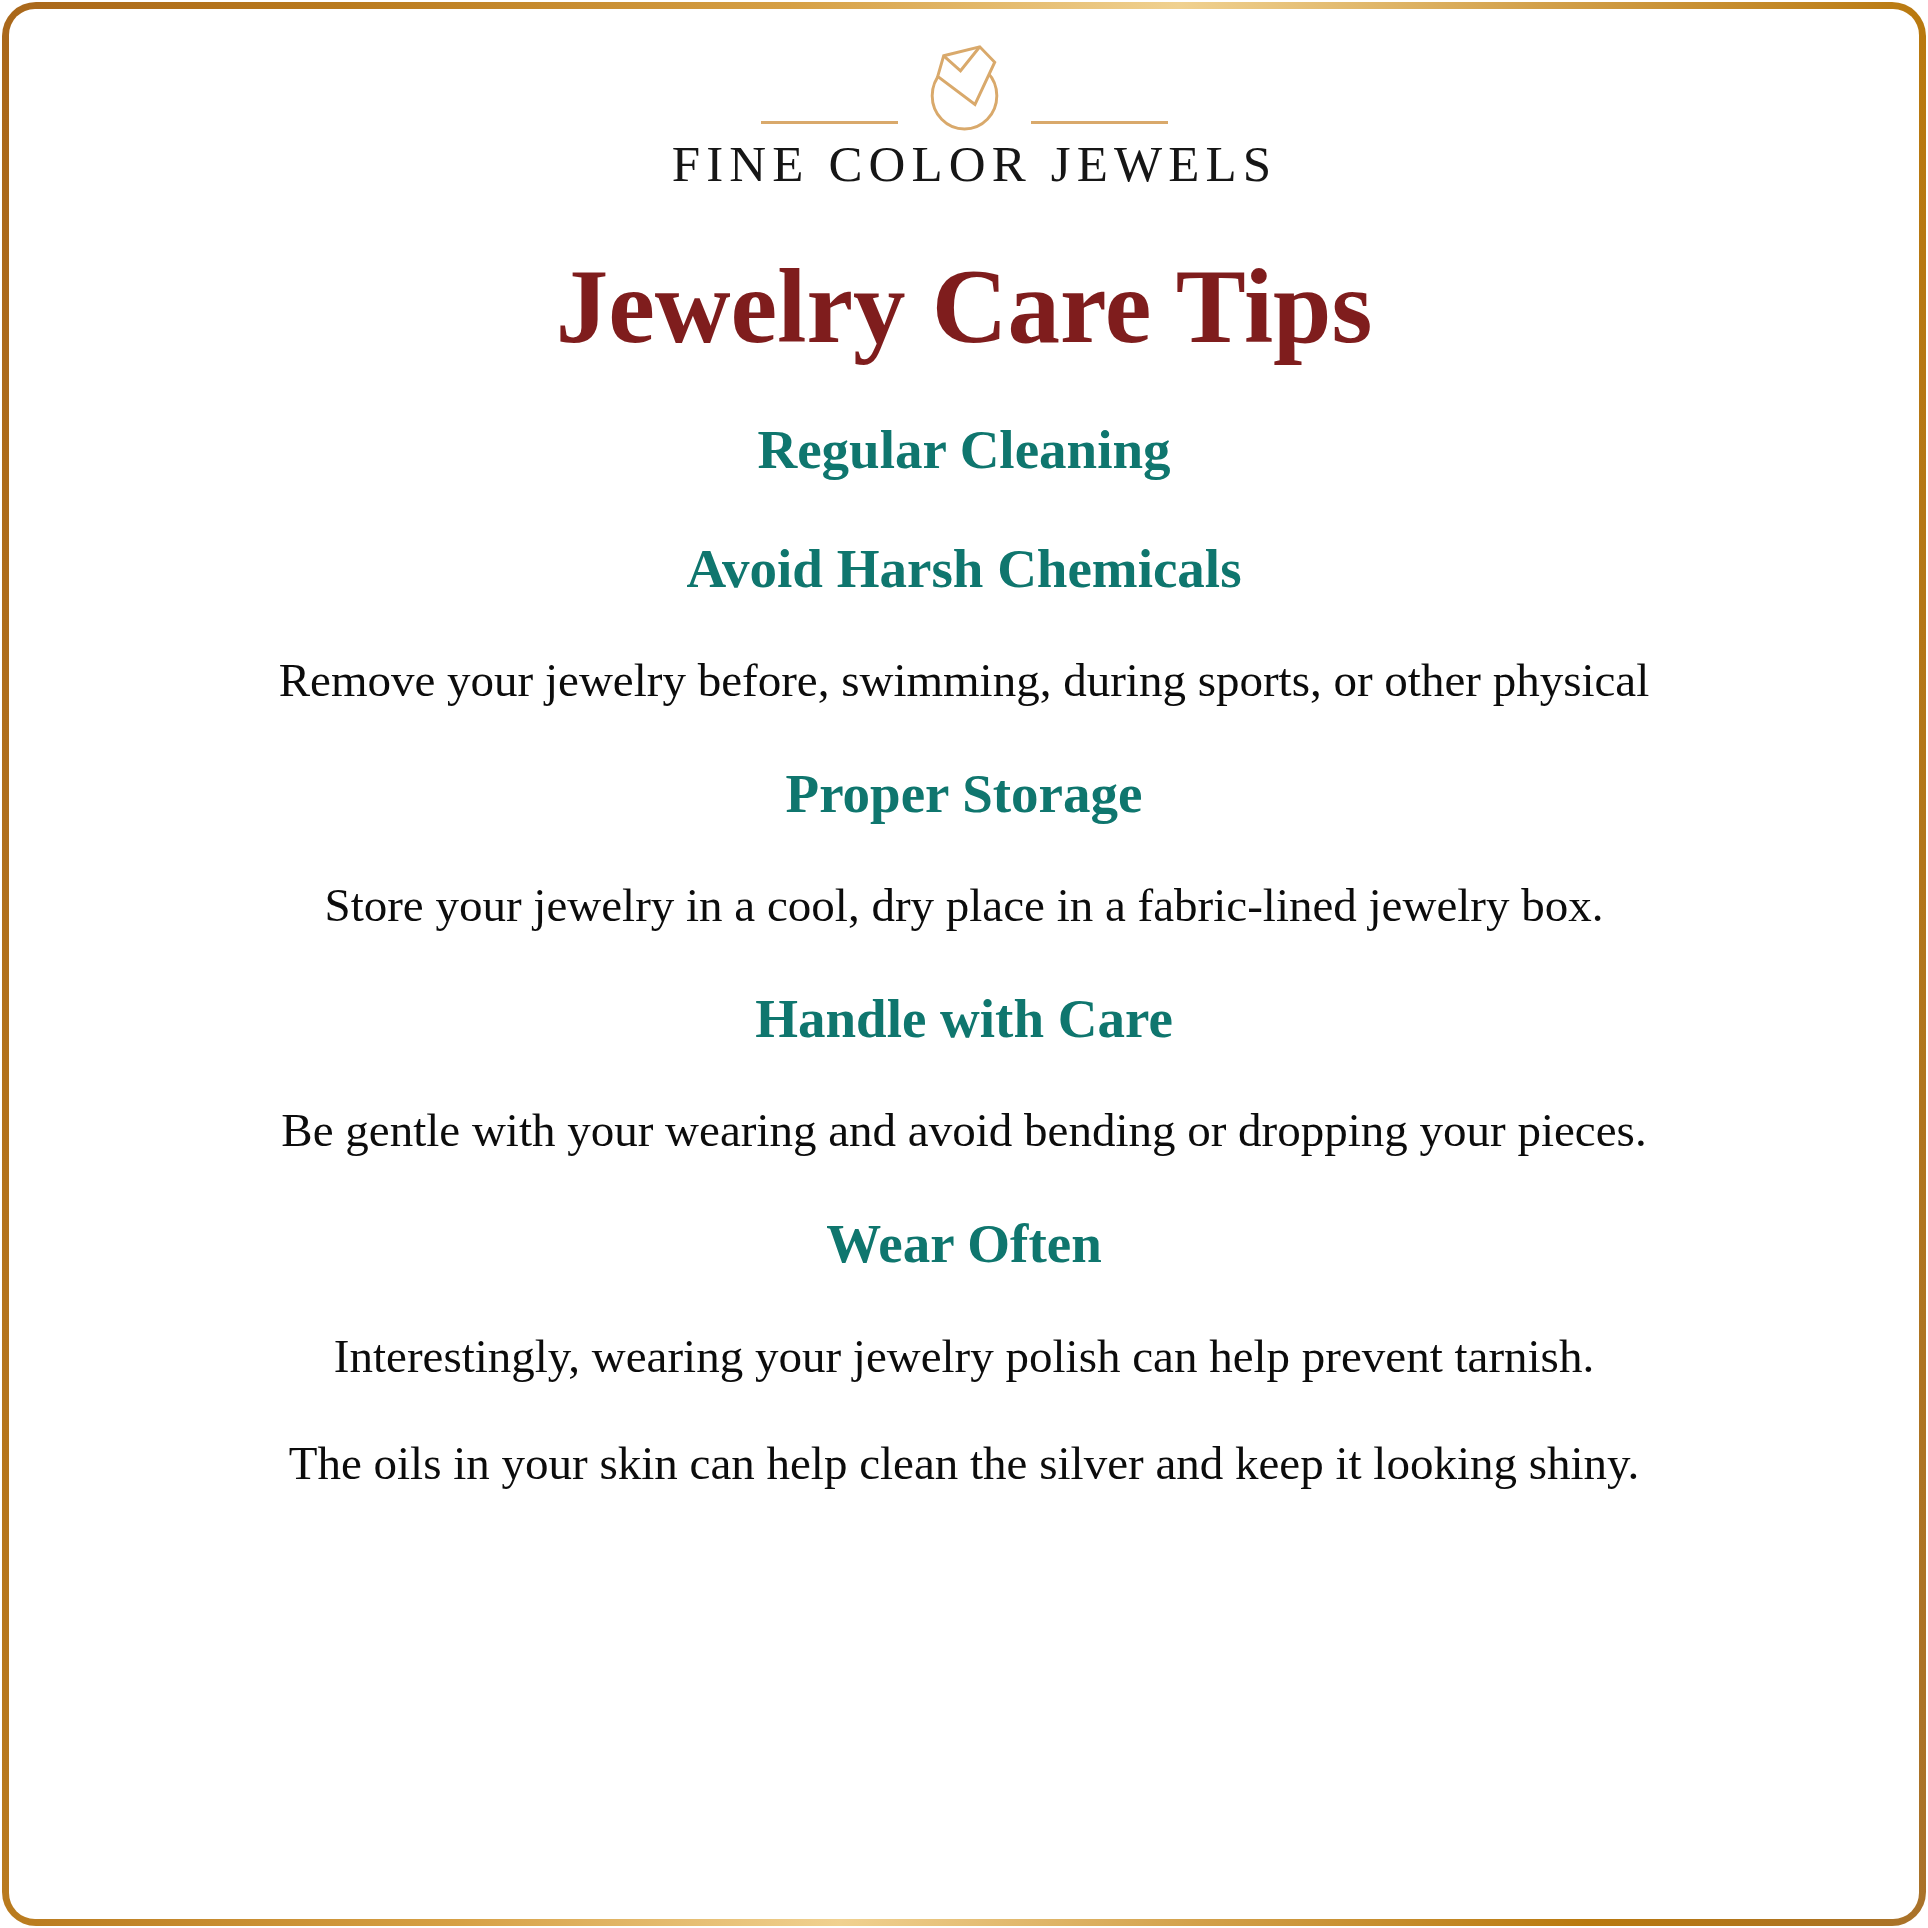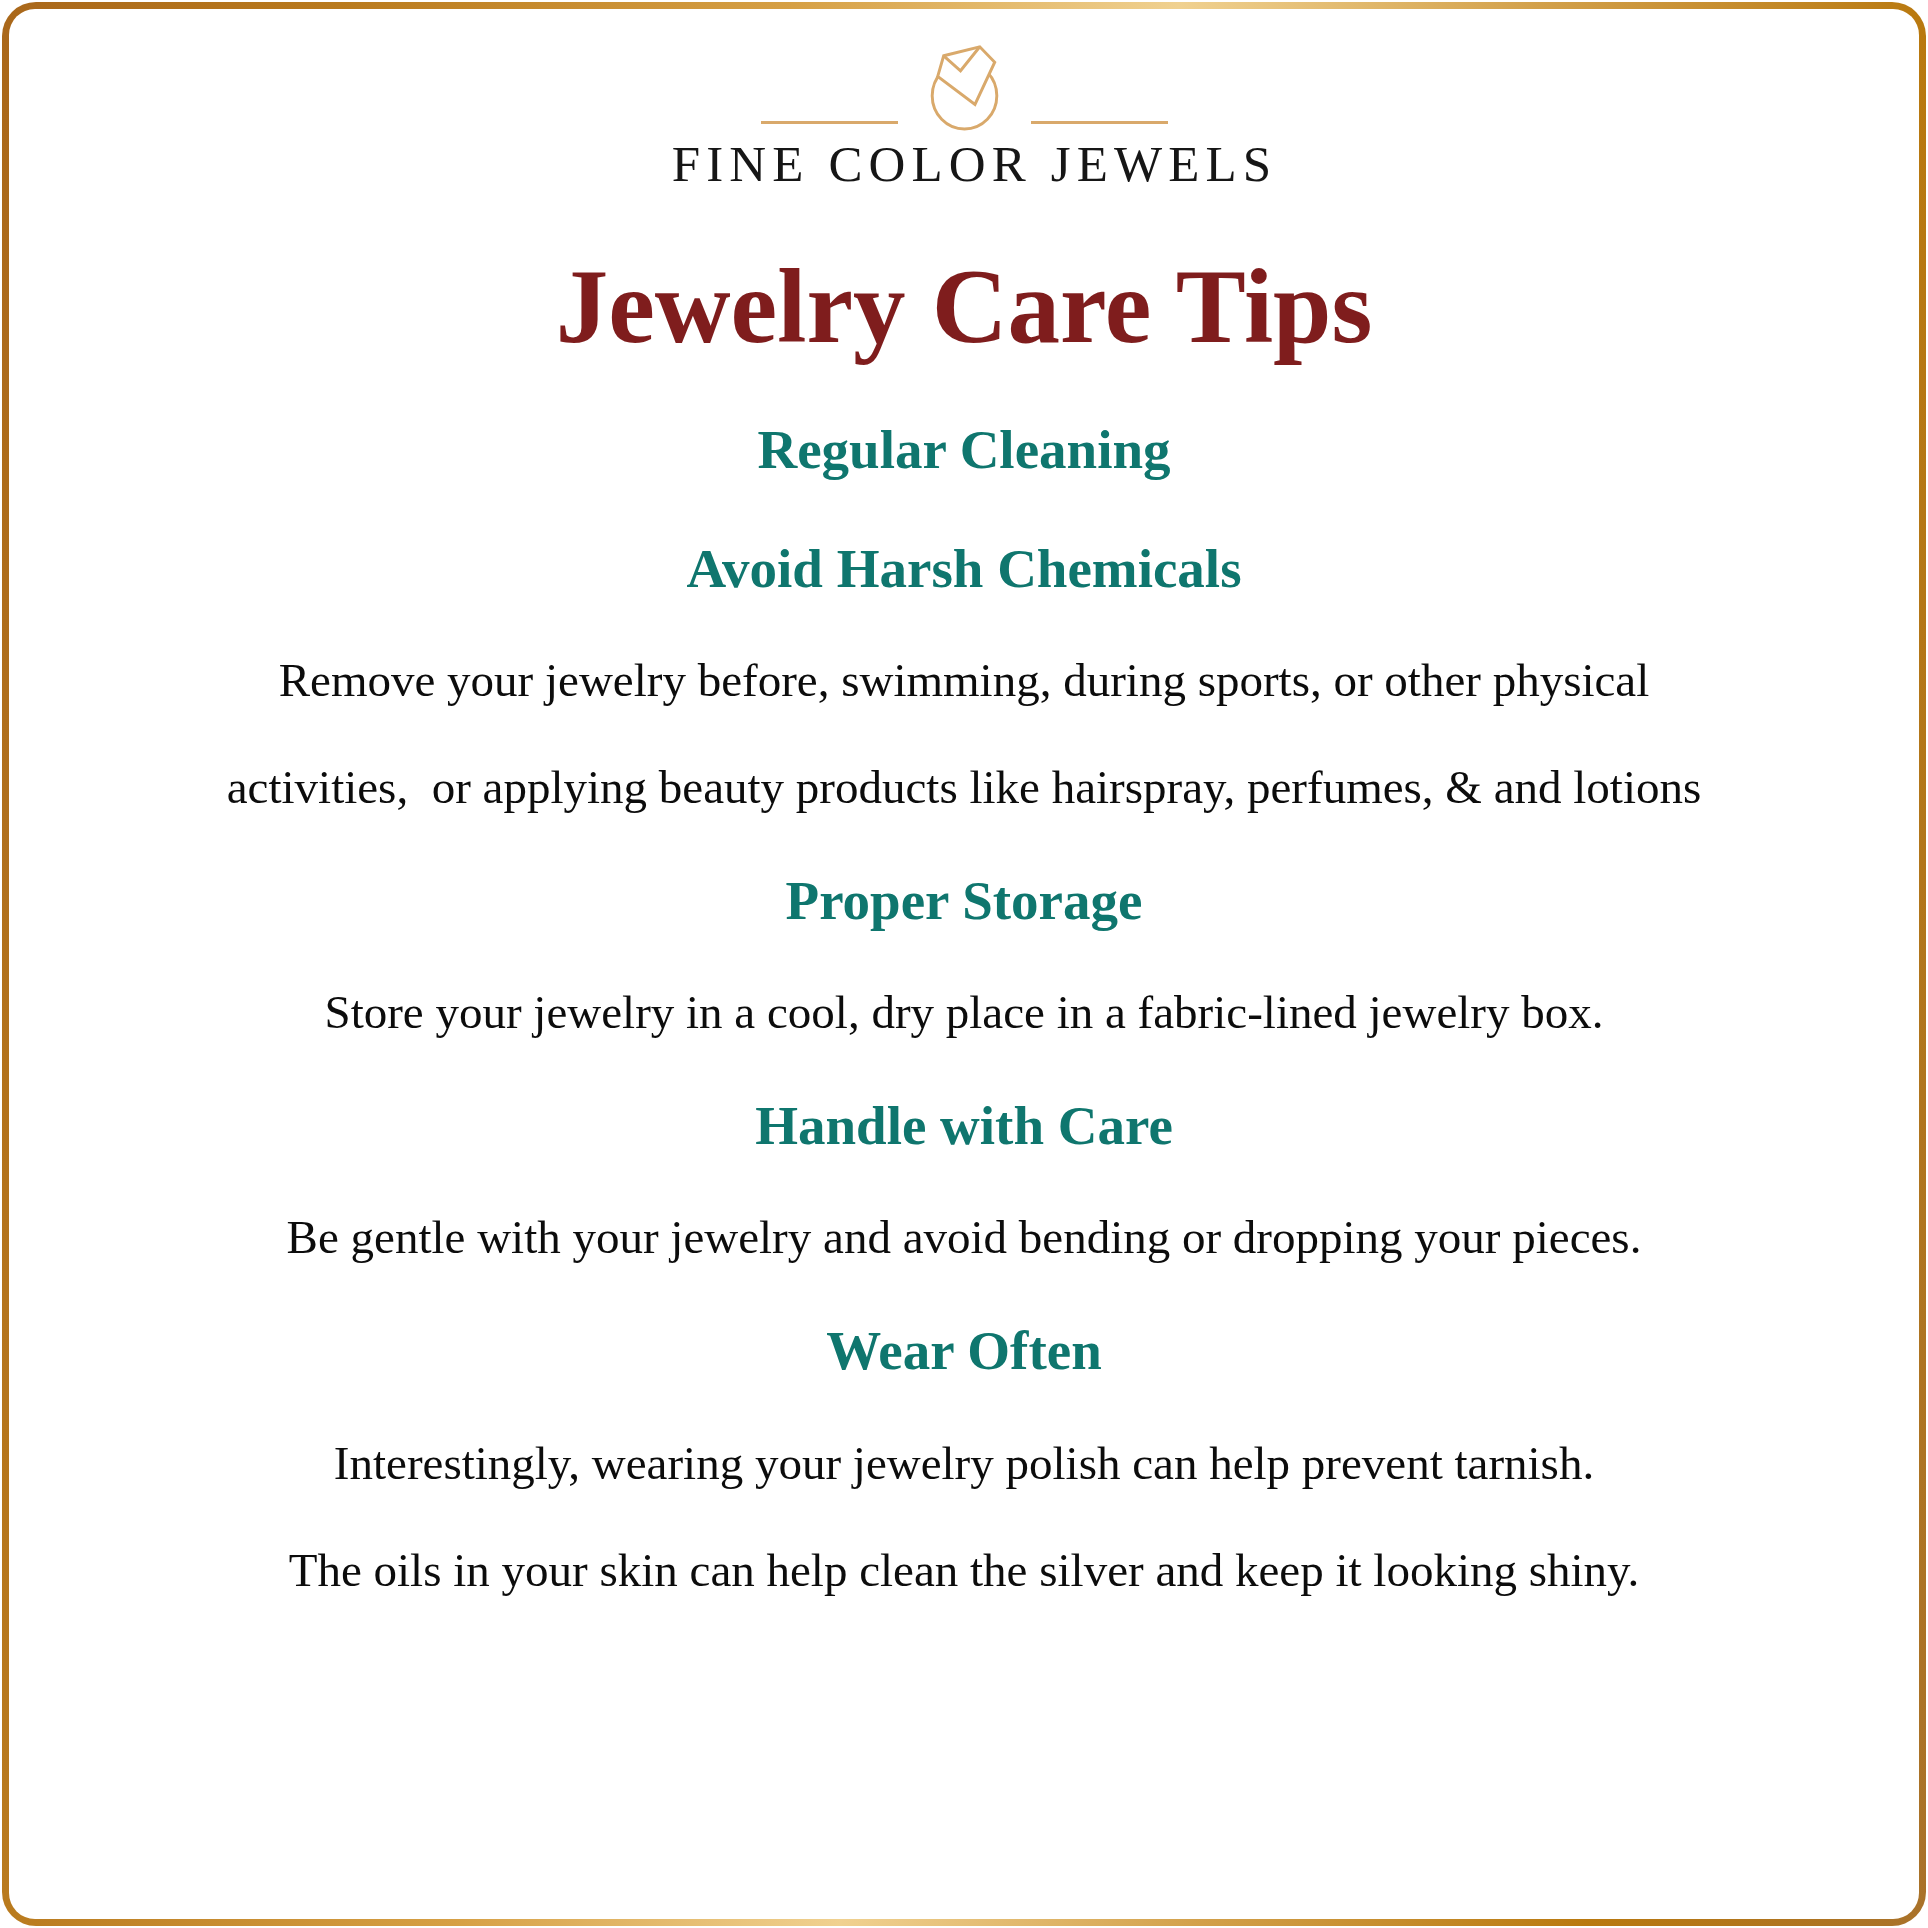--- a/index.html
+++ b/index.html
@@ -97,27 +97,26 @@
     </div>
 
     <div class="brand">FINE COLOR JEWELS</div>
 
     <h1 class="title">Jewelry Care Tips</h1>
 
     <h2 class="section-heading">Regular Cleaning</h2>
 
     <h2 class="section-heading">Avoid Harsh Chemicals</h2>
     <p class="body-line">Remove your jewelry before, swimming, during sports, or other physical</p>
-    <p class="body-line">activities,  or applying beauty products like hairspray, perfumes, &amp; and lotions</p>
 
     <h2 class="section-heading">Proper Storage</h2>
     <p class="body-line">Store your jewelry in a cool, dry place in a fabric-lined jewelry box.</p>
 
     <h2 class="section-heading">Handle with Care</h2>
-    <p class="body-line">Be gentle with your jewelry and avoid bending or dropping your pieces.</p>
+    <p class="body-line">Be gentle with your wearing and avoid bending or dropping your pieces.</p>
 
     <h2 class="section-heading">Wear Often</h2>
     <p class="body-line">Interestingly, wearing your jewelry polish can help prevent tarnish.</p>
     <p class="body-line">The oils in your skin can help clean the silver and keep it looking shiny.</p>
 
   </div>
 </div>
 
 
 </body></html>

